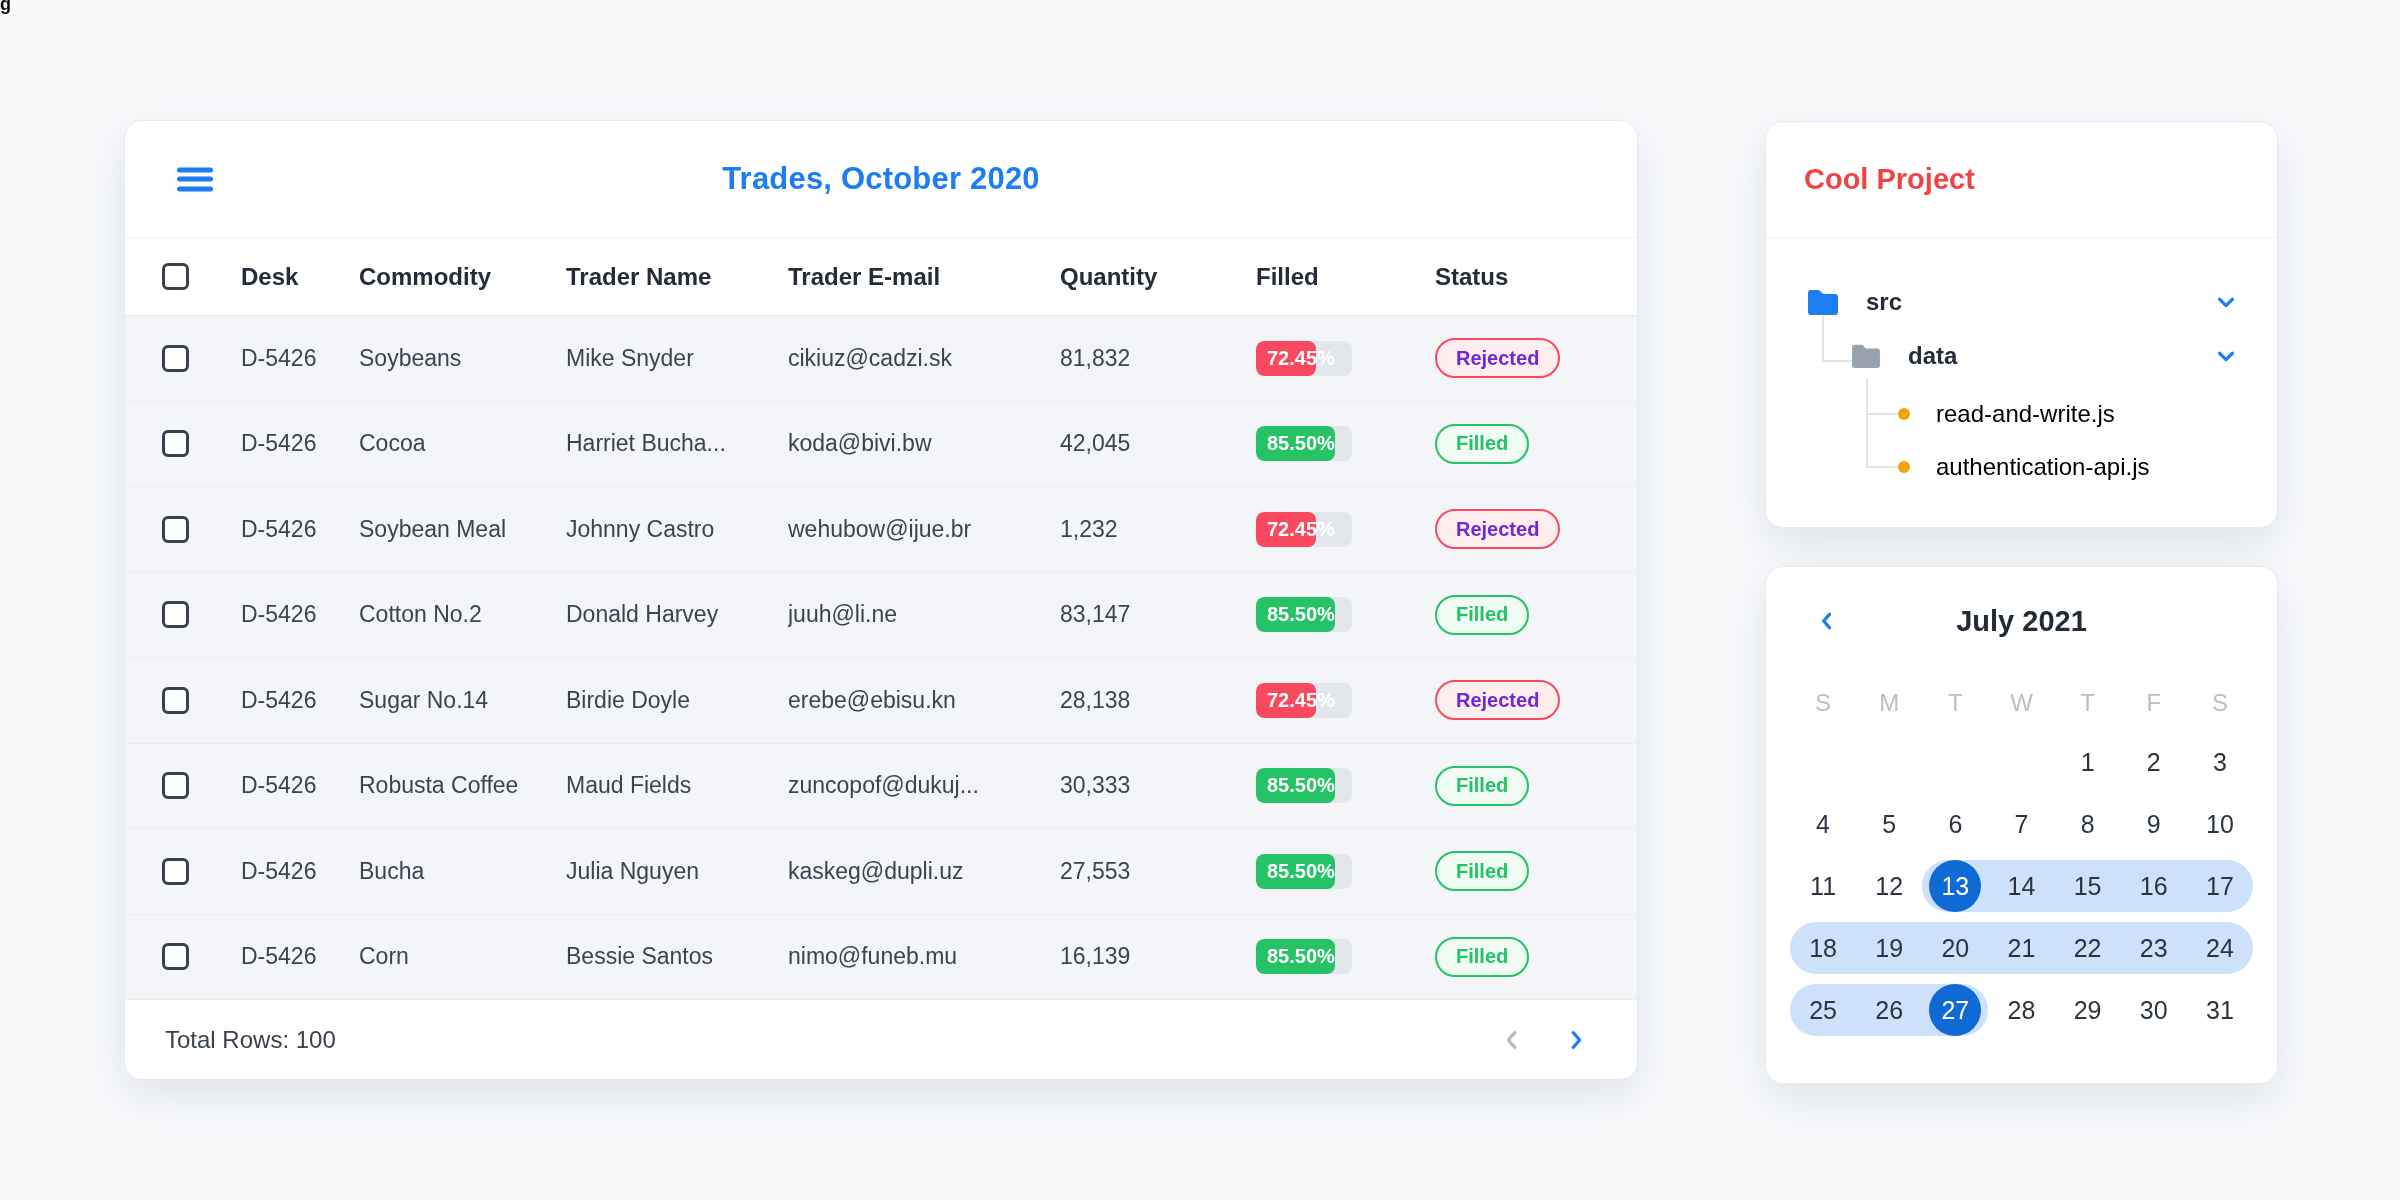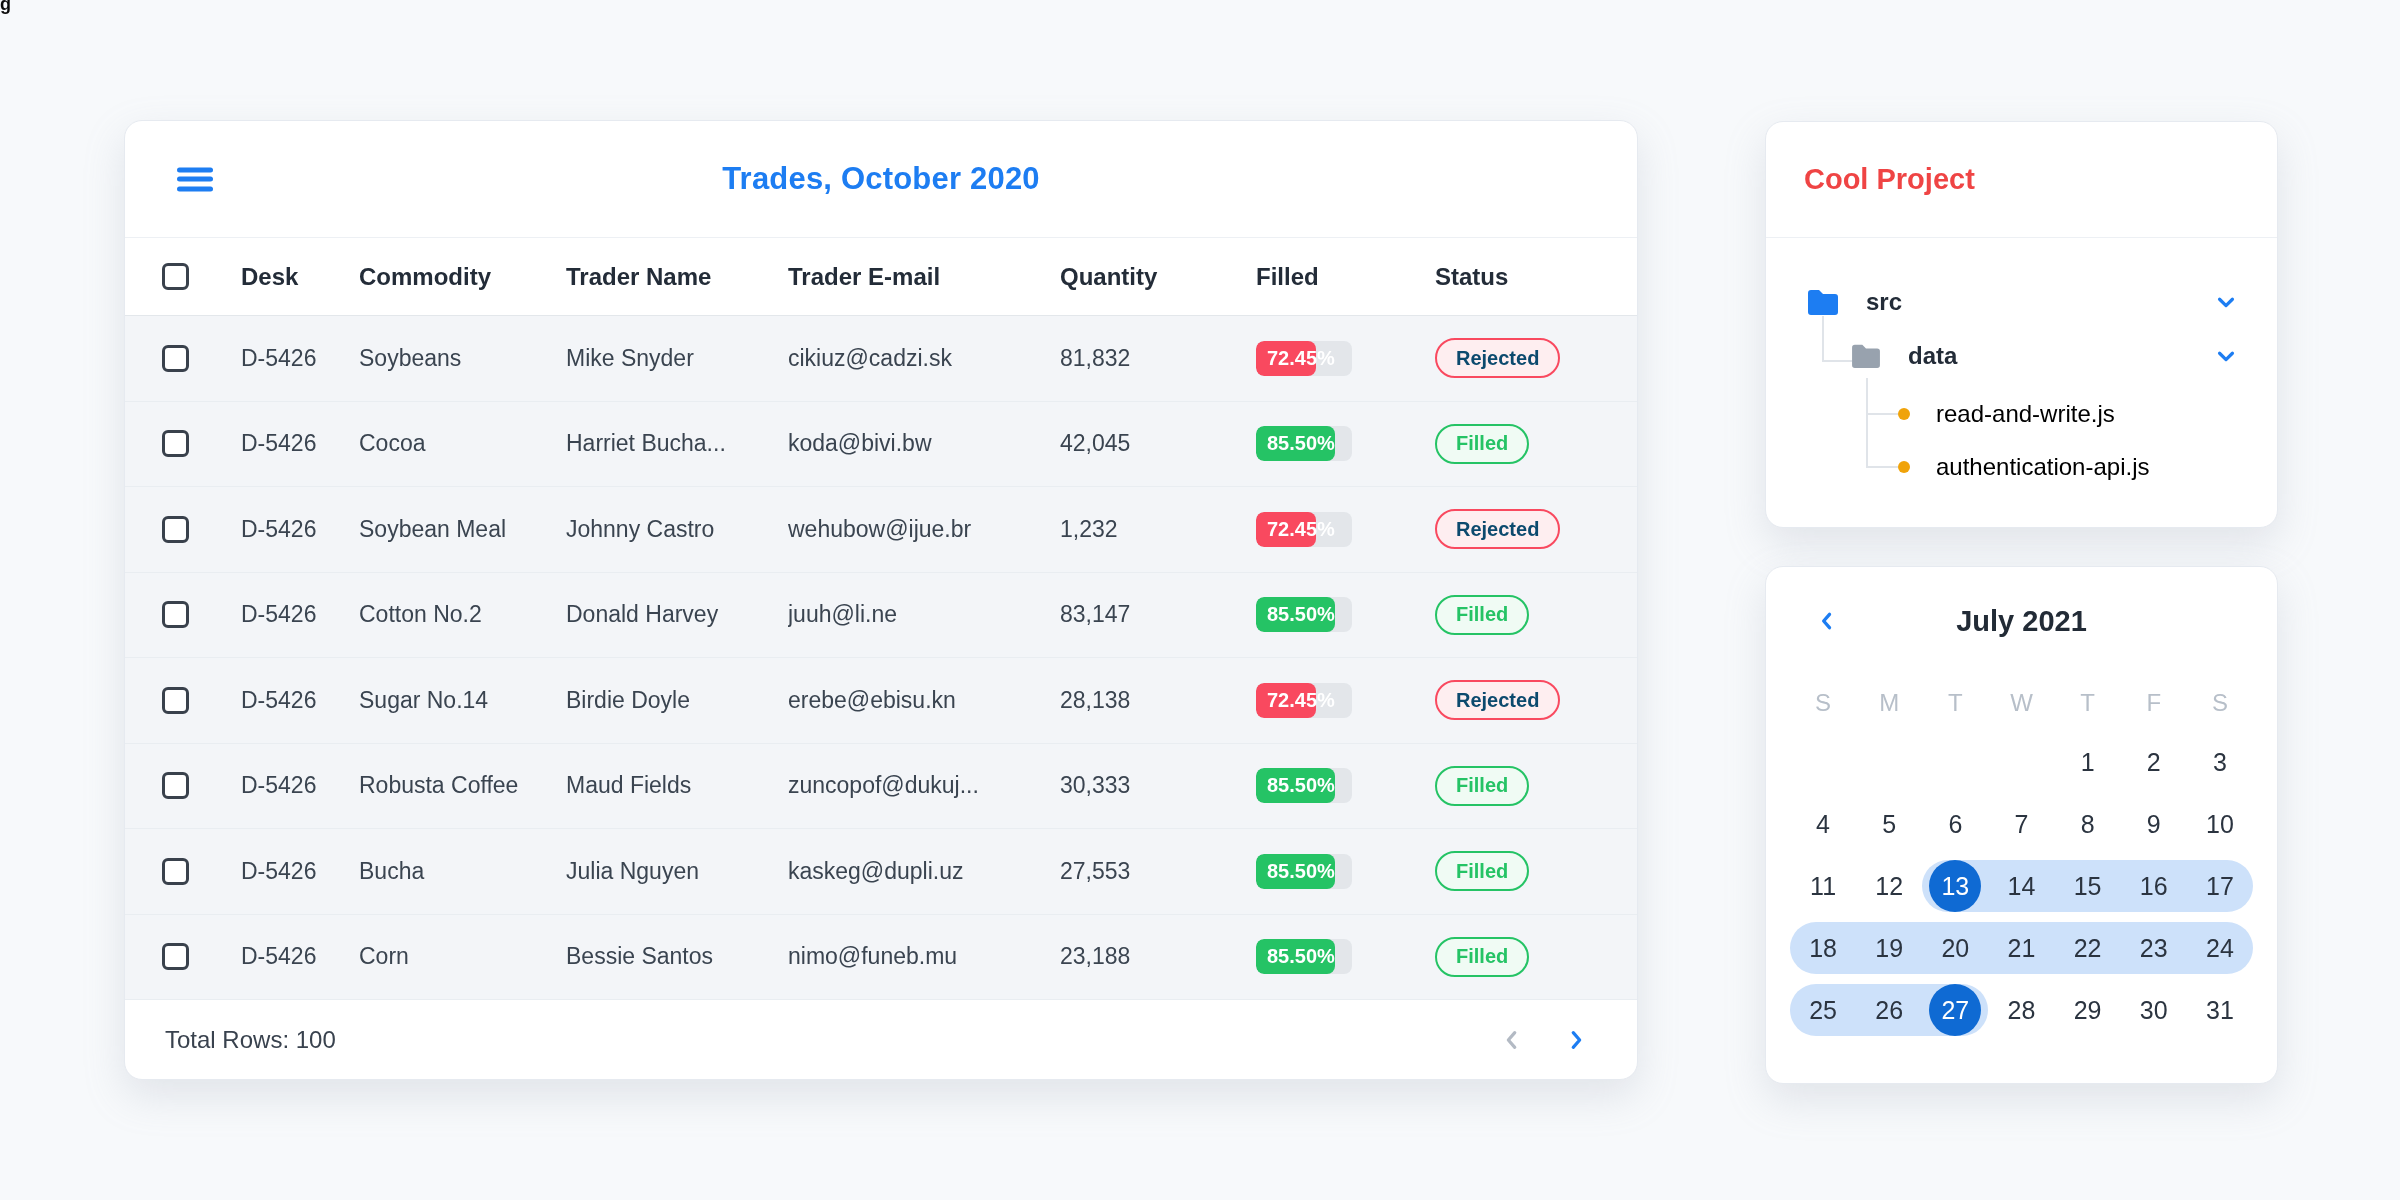--- a/index.html
+++ b/index.html
@@ -35,21 +35,21 @@
   .cell{ font-size:23px; color:#3a4450; white-space:nowrap; overflow:hidden; text-overflow:ellipsis; padding-right:18px; }
 
   .checkbox{ width:27px; height:27px; border:3px solid #39414c; border-radius:6px; background:#fff; cursor:pointer; }
 
   .bar{ width:96px; height:35px; background:#e3e6ea; border-radius:8px; position:relative; overflow:hidden; }
   .bar .fill{ height:100%; border-radius:8px; display:flex; align-items:center; padding-left:11px; font-size:20px; font-weight:bold; color:#fff; white-space:nowrap; }
   .fill.red{ background:#f9495f; }
   .fill.green{ background:#25c365; }
 
   .pill{ display:inline-flex; align-items:center; justify-content:center; height:40px; padding:0 19px; border-radius:21px; font-size:20px; font-weight:bold; }
-  .pill.red{ color:#0c4a6e; border:2.5px solid #f9495f; background:#feeef0; }
+  .pill.red{ color:#6d28d9; border:2.5px solid #f9495f; background:#feeef0; }
   .pill.green{ color:#25c365; border:2.5px solid #25c365; background:#f0fbf4; }
 
   .tc-footer{ height:80px; flex:0 0 80px; border-top:1px solid #e9edf1; display:flex; align-items:center; padding:0 44px 0 40px; }
   .total-rows{ font-size:24px; color:#39424e; }
   .pager{ margin-left:auto; display:flex; align-items:center; gap:30px; }
   .pg-btn{ width:34px; height:34px; display:flex; align-items:center; justify-content:center; cursor:pointer; }
   .pg-btn svg{ width:22px; height:22px; }
   .pg-prev svg polyline{ stroke:#b3bac4; }
   .pg-next svg polyline{ stroke:#1d7df2; }
 
@@ -233,21 +233,21 @@
     </div>
 
     <div class="tgrid trow">
       <div>
           <div class="checkbox"></div>
         </div>
       <div class="cell">D-5426</div>
       <div class="cell">Corn</div>
       <div class="cell">Bessie Santos</div>
       <div class="cell">nimo@funeb.mu</div>
-      <div class="cell">23,188</div>
+      <div class="cell">16,139</div>
       <div>
           <div class="bar">
             <div class="fill green" style="width: 82%;">85.50%</div>
           </div>
         </div>
       <div><span class="pill green">Filled</span></div>
     </div>
 
   </div>
 

